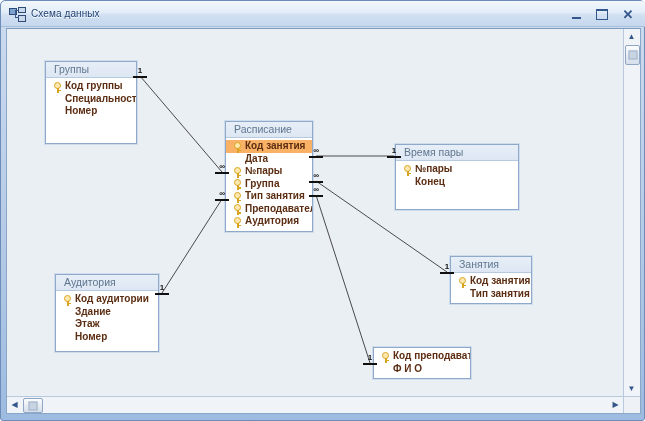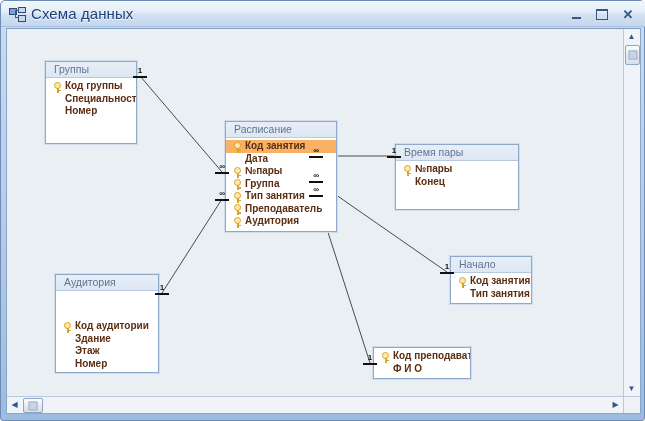--- a/index.html
+++ b/index.html
@@ -33,21 +33,21 @@
   }
   #win-icon .bx{position:absolute;background:#4f6f9f;border:1px solid #2f4a74;}
   #win-icon .b1{left:0;top:1px;width:6px;height:5px;background:#7ea2cf;}
   #win-icon .b2{left:9px;top:0px;width:6px;height:4px;background:#c8d9ee;}
   #win-icon .b3{left:9px;top:8px;width:6px;height:5px;background:#c8d9ee;}
   #win-icon .ln{position:absolute;background:#3c5b88;}
   #win-icon .l1{left:6px;top:3px;width:4px;height:1px;}
   #win-icon .l2{left:6px;top:3px;width:1px;height:7px;}
   #win-icon .l3{left:6px;top:10px;width:4px;height:1px;}
   #win-title{
-    color:#1d3f73;font-size:15px;letter-spacing:.1px;
+    color:#1d3f73;font-size:10px;letter-spacing:.1px;
     text-shadow:0 1px 0 #ffffff;
   }
   #win-buttons{position:absolute;right:6px;top:4px;display:flex;gap:2px;}
   .winbtn{
     width:22px;height:17px;border:1px solid transparent;border-radius:3px;
     display:flex;align-items:center;justify-content:center;
     color:#2a4a77;font-size:11px;line-height:1;
     position:relative;
   }
   .winbtn .gl{position:absolute;}
@@ -196,21 +196,21 @@
               <div class="fld">
                 <span class="keycell"></span>
                 <span class="fld-lbl">Специальность</span>
               </div>
               <div class="fld">
                 <span class="keycell"></span>
                 <span class="fld-lbl">Номер</span>
               </div>
             </div>
           </div>
-          <div class="tbl" style="left: 218px; top: 92px; width: 112px;">
+          <div class="tbl" style="left: 218px; top: 92px; width: 88px;">
             <div class="tbl-hdr">Расписание</div>
             <div class="tbl-body" style="padding-bottom: 3px;">
               <div class="fld sel">
                 <span class="keycell">
                   <span class="key"></span>
                 </span>
                 <span class="fld-lbl">Код занятия</span>
               </div>
               <div class="fld">
                 <span class="keycell"></span>
@@ -257,21 +257,21 @@
                 </span>
                 <span class="fld-lbl">№пары</span>
               </div>
               <div class="fld">
                 <span class="keycell"></span>
                 <span class="fld-lbl">Конец</span>
               </div>
             </div>
           </div>
           <div class="tbl" style="left: 443px; top: 227px; width: 82px;">
-            <div class="tbl-hdr">Начало</div>
+            <div class="tbl-hdr">Занятия</div>
             <div class="tbl-body" style="padding-bottom: 3px;">
               <div class="fld">
                 <span class="keycell">
                   <span class="key"></span>
                 </span>
                 <span class="fld-lbl">Код занятия</span>
               </div>
               <div class="fld">
                 <span class="keycell"></span>
                 <span class="fld-lbl">Тип занятия</span>
@@ -287,21 +287,21 @@
                 <span class="fld-lbl">Код преподавателя</span>
               </div>
               <div class="fld">
                 <span class="keycell"></span>
                 <span class="fld-lbl">Ф И О</span>
               </div>
             </div>
           </div>
           <div class="tbl" style="left: 48px; top: 245px; width: 104px;">
             <div class="tbl-hdr">Аудитория</div>
-            <div class="tbl-body" style="padding-bottom: 2px; margin-top: 27px;">
+            <div class="tbl-body" style="padding-bottom: 8px;">
               <div class="fld">
                 <span class="keycell">
                   <span class="key"></span>
                 </span>
                 <span class="fld-lbl">Код аудитории</span>
               </div>
               <div class="fld">
                 <span class="keycell"></span>
                 <span class="fld-lbl">Здание</span>
               </div>

